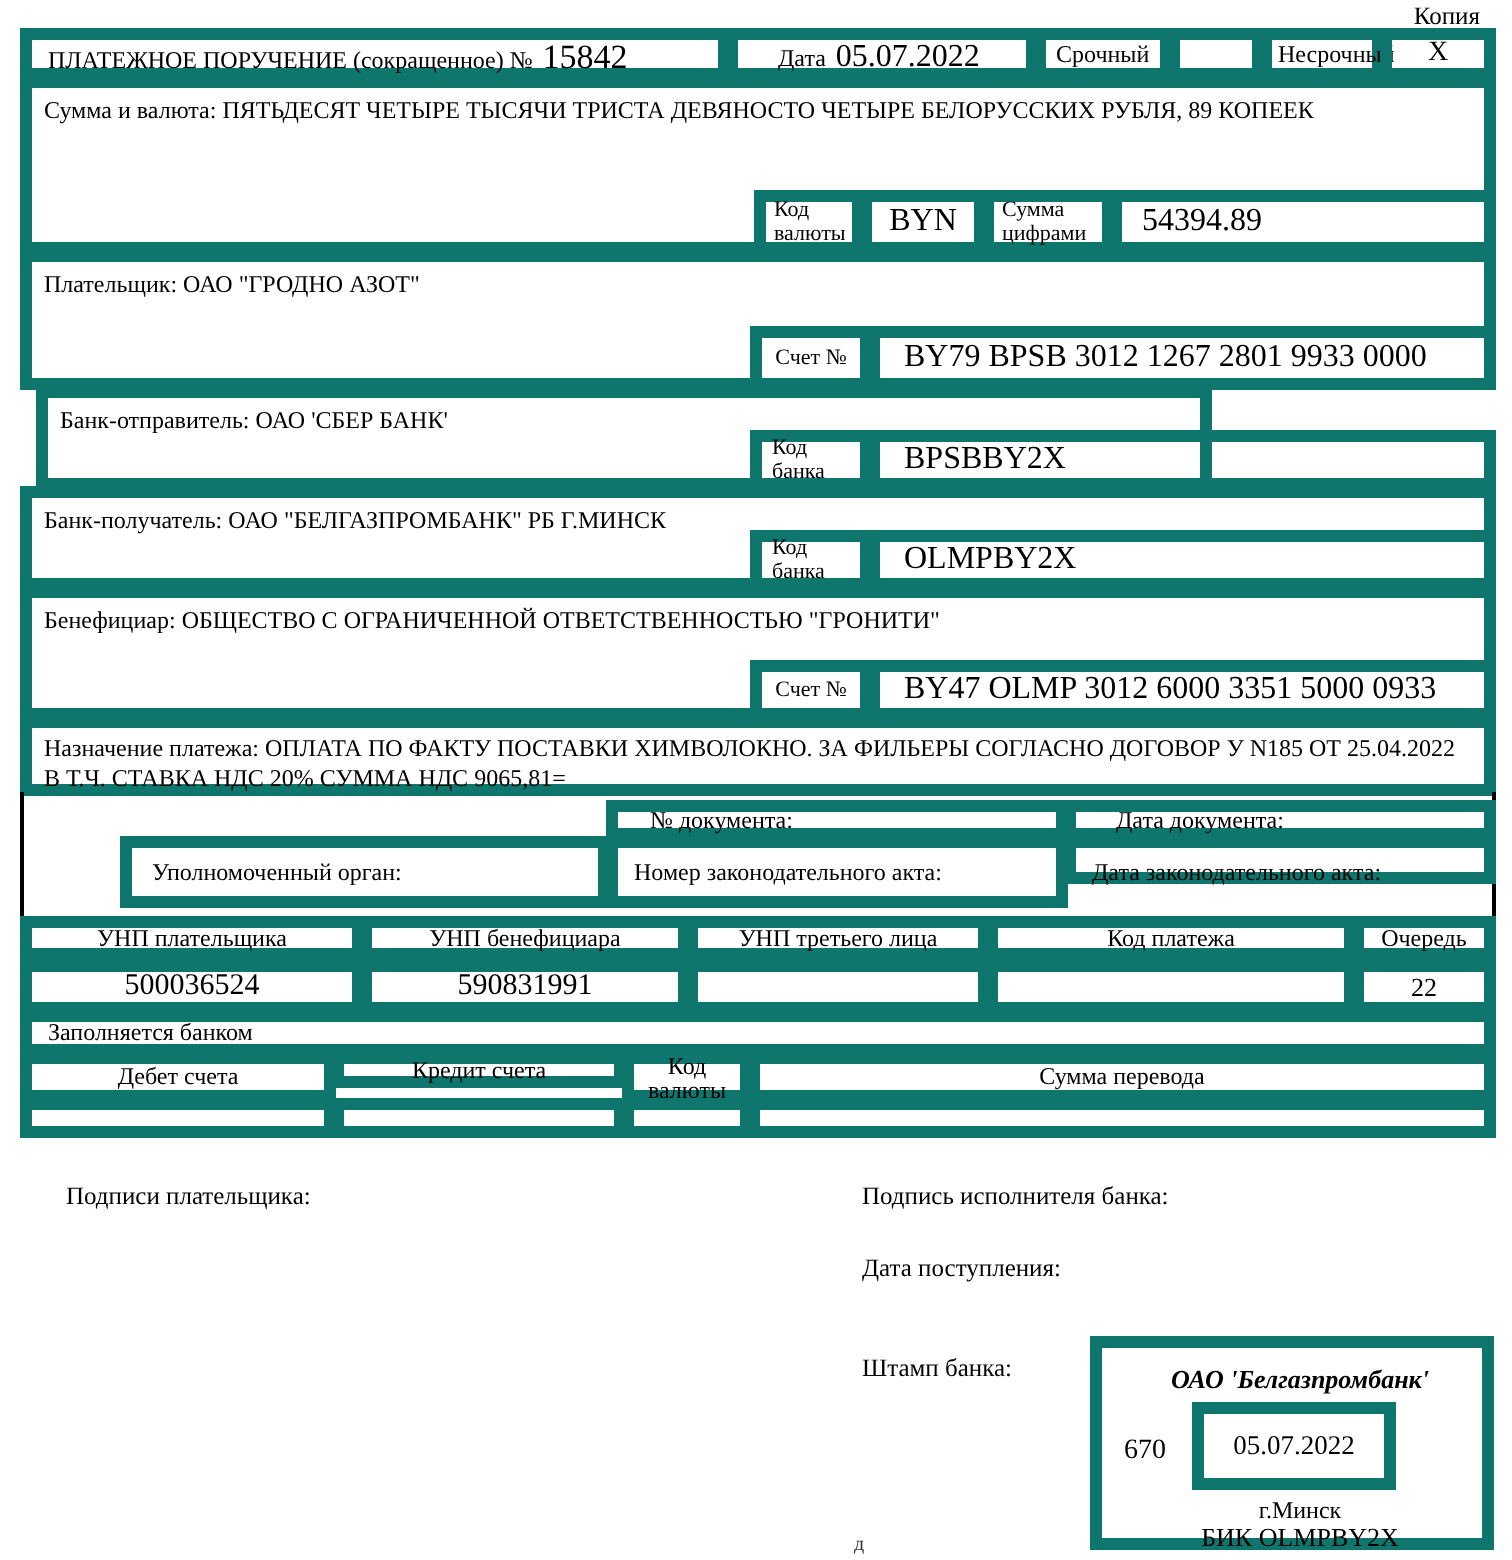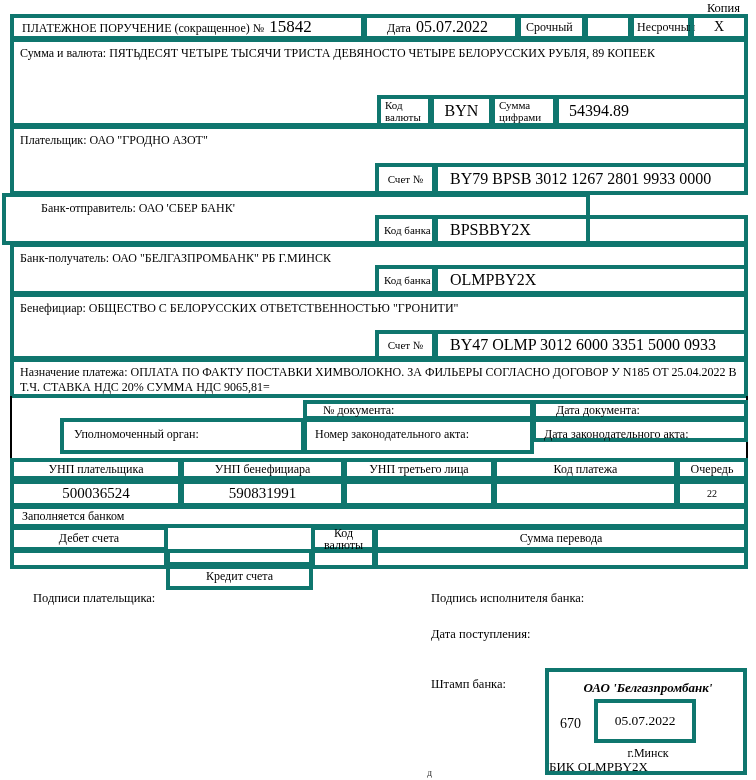--- a/index.html
+++ b/index.html
@@ -1,19 +1,19 @@
 <!DOCTYPE html>
 <html><head>
 <meta charset="utf-8">
 <style>
   html,body{margin:0;padding:0;background:#fff;}
   body{width:756px;height:780px;position:relative;overflow:hidden;
        font-family:"Liberation Serif","DejaVu Serif",serif;color:#000;}
   .abs{position:absolute;box-sizing:border-box;}
-  .cell{border:4px solid #0f766e;}
+  .cell{border:6px solid #0f766e;}
   .lr{border-left:2px solid #000;border-right:2px solid #000;}
   .t11{font-size:11px;line-height:12px;}
   .t12{font-size:12px;line-height:15px;}
   .t13{font-size:12.5px;line-height:15px;}
   .big{font-size:16px;line-height:18px;}
   .big17{font-size:17px;line-height:18px;}
   .ctr{display:flex;align-items:center;justify-content:center;text-align:center;}
   .vctr{display:flex;align-items:center;}
   .base{display:flex;align-items:baseline;}
   .nowrap{white-space:nowrap;}
@@ -49,42 +49,42 @@
 
 <div class="abs cell" style="left:10px;top:125px;width:738px;height:70px;">
   <div class="t12" style="padding:4px 6px 0 6px;">
     <span>Плательщик:</span>
     <span>ОАО "ГРОДНО АЗОТ"</span>
   </div>
 </div>
 <div class="abs cell ctr t11" style="left:375px;top:163px;width:61px;height:32px;">Счет №</div>
 <div class="abs cell vctr big nowrap" style="left:434px;top:163px;width:314px;height:32px;padding-left:12px;">BY79 BPSB 3012 1267 2801 9933 0000</div>
 
-<div class="abs cell" style="left:2px;top:193px;width:588px;height:52px;padding-left:29px;">
+<div class="abs cell" style="left:18px;top:193px;width:588px;height:52px;">
   <div class="t12" style="padding:4px 6px 0 6px;">
     <span>Банк-отправитель:</span>
     <span>ОАО 'СБЕР БАНК'</span>
   </div>
 </div>
 <div class="abs cell t11 vctr" style="left:375px;top:215px;width:61px;height:30px;padding-left:5px;">Код банка</div>
 <div class="abs cell vctr big" style="left:434px;top:215px;width:314px;height:30px;padding-left:12px;">BPSBBY2X</div>
 
 <div class="abs cell" style="left:10px;top:243px;width:738px;height:52px;">
   <div class="t12" style="padding:4px 6px 0 6px;">
     <span>Банк-получатель:</span>
     <span>ОАО "БЕЛГАЗПРОМБАНК" РБ Г.МИНСК</span>
   </div>
 </div>
 <div class="abs cell t11 vctr" style="left:375px;top:265px;width:61px;height:30px;padding-left:5px;">Код банка</div>
 <div class="abs cell vctr big" style="left:434px;top:265px;width:314px;height:30px;padding-left:12px;">OLMPBY2X</div>
 
 <div class="abs cell" style="left:10px;top:293px;width:738px;height:67px;">
   <div class="t12" style="padding:4px 6px 0 6px;">
     <span>Бенефициар:</span>
-    <span>ОБЩЕСТВО С БЕЛОРУССКИХ ОТВЕТСТВЕННОСТЬЮ "ГРОНИТИ"</span>
+    <span>ОБЩЕСТВО С ОГРАНИЧЕННОЙ ОТВЕТСТВЕННОСТЬЮ "ГРОНИТИ"</span>
   </div>
 </div>
 <div class="abs cell ctr t11" style="left:375px;top:330px;width:61px;height:30px;">Счет №</div>
 <div class="abs cell vctr big nowrap" style="left:434px;top:330px;width:314px;height:30px;padding-left:12px;">BY47 OLMP 3012 6000 3351 5000 0933</div>
 
 <div class="abs cell" style="left:10px;top:358px;width:738px;height:40px;">
   <div class="t12" style="padding:3px 6px 0 6px;line-height:15px;">
     <span>Назначение платежа:</span>
     <span>ОПЛАТА ПО ФАКТУ ПОСТАВКИ ХИМВОЛОКНО.  ЗА ФИЛЬЕРЫ СОГЛАСНО ДОГОВОР У N185 ОТ 25.04.2022 В Т.Ч. СТАВКА НДС 20%  СУММА НДС 9065,81=</span>
   </div>
@@ -100,40 +100,40 @@
 <div class="abs cell ctr t12" style="left:10px;top:458px;width:172px;height:22px;">УНП плательщика</div>
 <div class="abs cell ctr t12" style="left:180px;top:458px;width:165px;height:22px;">УНП бенефициара</div>
 <div class="abs cell ctr t12" style="left:343px;top:458px;width:152px;height:22px;">УНП третьего лица</div>
 <div class="abs cell ctr t12" style="left:493px;top:458px;width:185px;height:22px;">Код платежа</div>
 <div class="abs cell ctr t12" style="left:676px;top:458px;width:72px;height:22px;">Очередь</div>
 
 <div class="abs cell ctr" style="left:10px;top:480px;width:172px;height:27px;font-size:15px;">500036524</div>
 <div class="abs cell ctr" style="left:180px;top:480px;width:165px;height:27px;font-size:15px;">590831991</div>
 <div class="abs cell ctr" style="left:343px;top:480px;width:152px;height:27px;font-size:15px;"></div>
 <div class="abs cell ctr" style="left:493px;top:480px;width:185px;height:27px;font-size:15px;"></div>
-<div class="abs cell ctr" style="left:676px;top:480px;width:72px;height:27px;font-size:10px;">22</div>
+<div class="abs cell ctr" style="left:676px;top:480px;width:72px;height:27px;font-size:13px;">22</div>
 
 <div class="abs cell t12 vctr" style="left:10px;top:505px;width:738px;height:23px;padding-left:8px;">Заполняется банком</div>
 
 <div class="abs cell ctr t12" style="left:10px;top:526px;width:158px;height:25px;">Дебет счета</div>
-<div class="abs cell ctr t12" style="left:166px;top:526px;width:147px;height:28px;margin-top:36px;">Кредит счета</div>
+<div class="abs cell ctr t12" style="left:166px;top:526px;width:147px;height:18px;">Кредит счета</div>
 <div class="abs cell ctr t12" style="left:311px;top:526px;width:65px;height:25px;line-height:12px;">Код валюты</div>
 <div class="abs cell ctr t12" style="left:374px;top:526px;width:374px;height:25px;">Сумма перевода</div>
 
 <div class="abs cell ctr t12" style="left:10px;top:549px;width:158px;height:20px;"></div>
 <div class="abs cell ctr t12" style="left:166px;top:549px;width:147px;height:20px;"></div>
 <div class="abs cell ctr t12" style="left:311px;top:549px;width:65px;height:20px;"></div>
 <div class="abs cell ctr t12" style="left:374px;top:549px;width:374px;height:20px;"></div>
 
 <div class="abs t13" style="left:33px;top:591px;">Подписи плательщика:</div>
 <div class="abs t13" style="left:431px;top:591px;">Подпись исполнителя банка:</div>
 <div class="abs t13" style="left:431px;top:627px;">Дата поступления:</div>
 <div class="abs t13" style="left:431px;top:677px;">Штамп банка:</div>
 
 <div class="abs cell" style="left:545px;top:668px;width:202px;height:107px;">
   <div class="abs" style="left:0;top:8px;width:198px;text-align:center;font-style:italic;font-weight:bold;font-size:13px;">ОАО 'Белгазпромбанк'</div>
   <div class="abs" style="left:11px;top:44px;font-size:14px;">670</div>
   <div class="abs cell ctr" style="left:45px;top:27px;width:102px;height:44px;font-size:13.5px;">05.07.2022</div>
   <div class="abs t12" style="left:0;top:74px;width:198px;text-align:center;">г.Минск</div>
-  <div class="abs" style="left:0;top:87px;width:198px;font-size:13px;">БИК OLMPBY2X</div>
+  <div class="abs" style="left:0;top:87px;width:198px;text-align:center;font-size:13px;">БИК OLMPBY2X</div>
 </div>
 
 <div class="abs" style="left:427px;top:767px;font-size:10px;color:#333;">д</div>
 
 </body></html>

